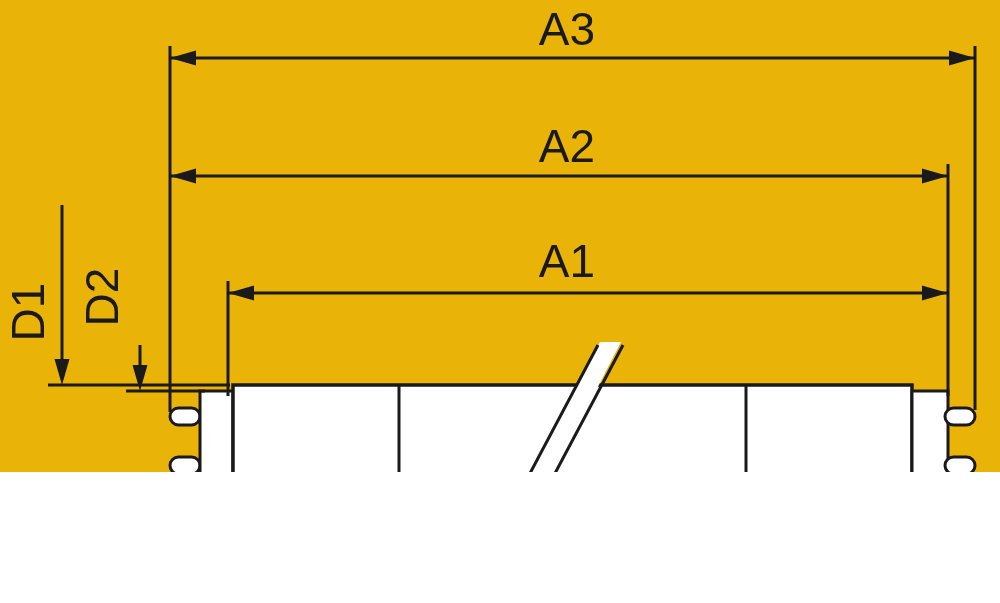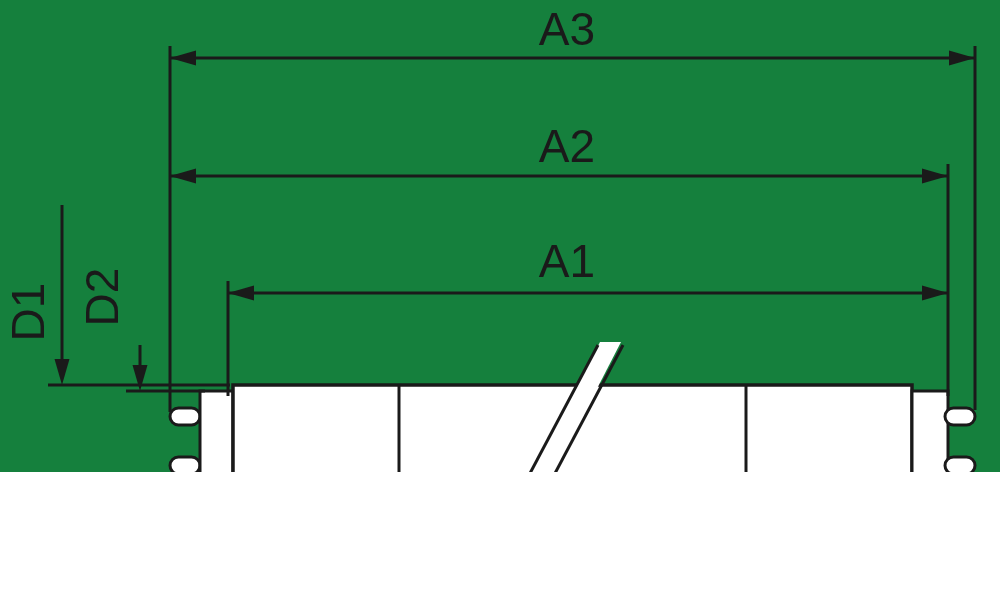--- a/index.html
+++ b/index.html
@@ -3,21 +3,21 @@
 <meta charset="utf-8">
 <style>
   html, body {
     margin: 0;
     padding: 0;
     background: #ffffff;
   }
   .page {
     width: 1000px;
     height: 472px;
-    background: #15803d;
+    background: #eab308;
     position: relative;
     overflow: hidden;
   }
   svg { display: block; }
   .lbl {
     font-family: "Liberation Sans", sans-serif;
     font-size: 46px;
     fill: #1a1a1a;
   }
   .ln {

